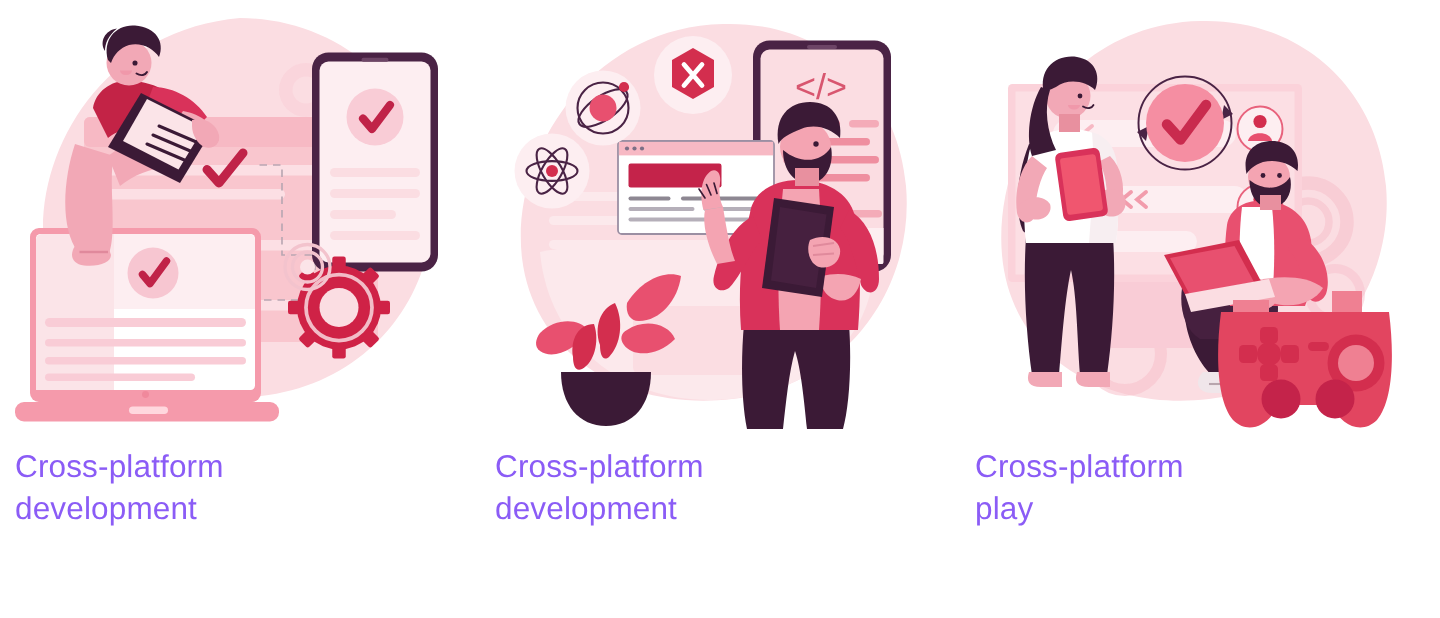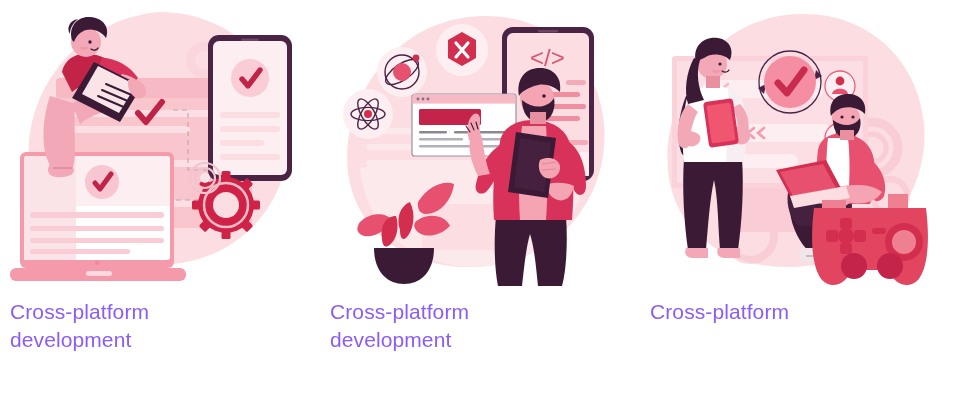--- a/index.html
+++ b/index.html
@@ -409,16 +409,17 @@
         <rect x="222" y="228" width="14" height="6" rx="3" fill="#d32e4e"></rect>
         <rect x="242" y="228" width="14" height="6" rx="3" fill="#d32e4e"></rect>
         <circle cx="254" cy="242" r="19" fill="#d32e4e"></circle>
         <circle cx="254" cy="242" r="12" fill="#ef8092"></circle>
         <circle cx="204" cy="266" r="13" fill="#c4234a"></circle>
         <circle cx="240" cy="266" r="13" fill="#c4234a"></circle>
       </g>
     </svg>
     <div class="caption">
       <span class="l1">Cross-platform</span>
+      <span class="l2">play</span>
     </div>
   </div>
 
 </div>
 
 </body></html>

